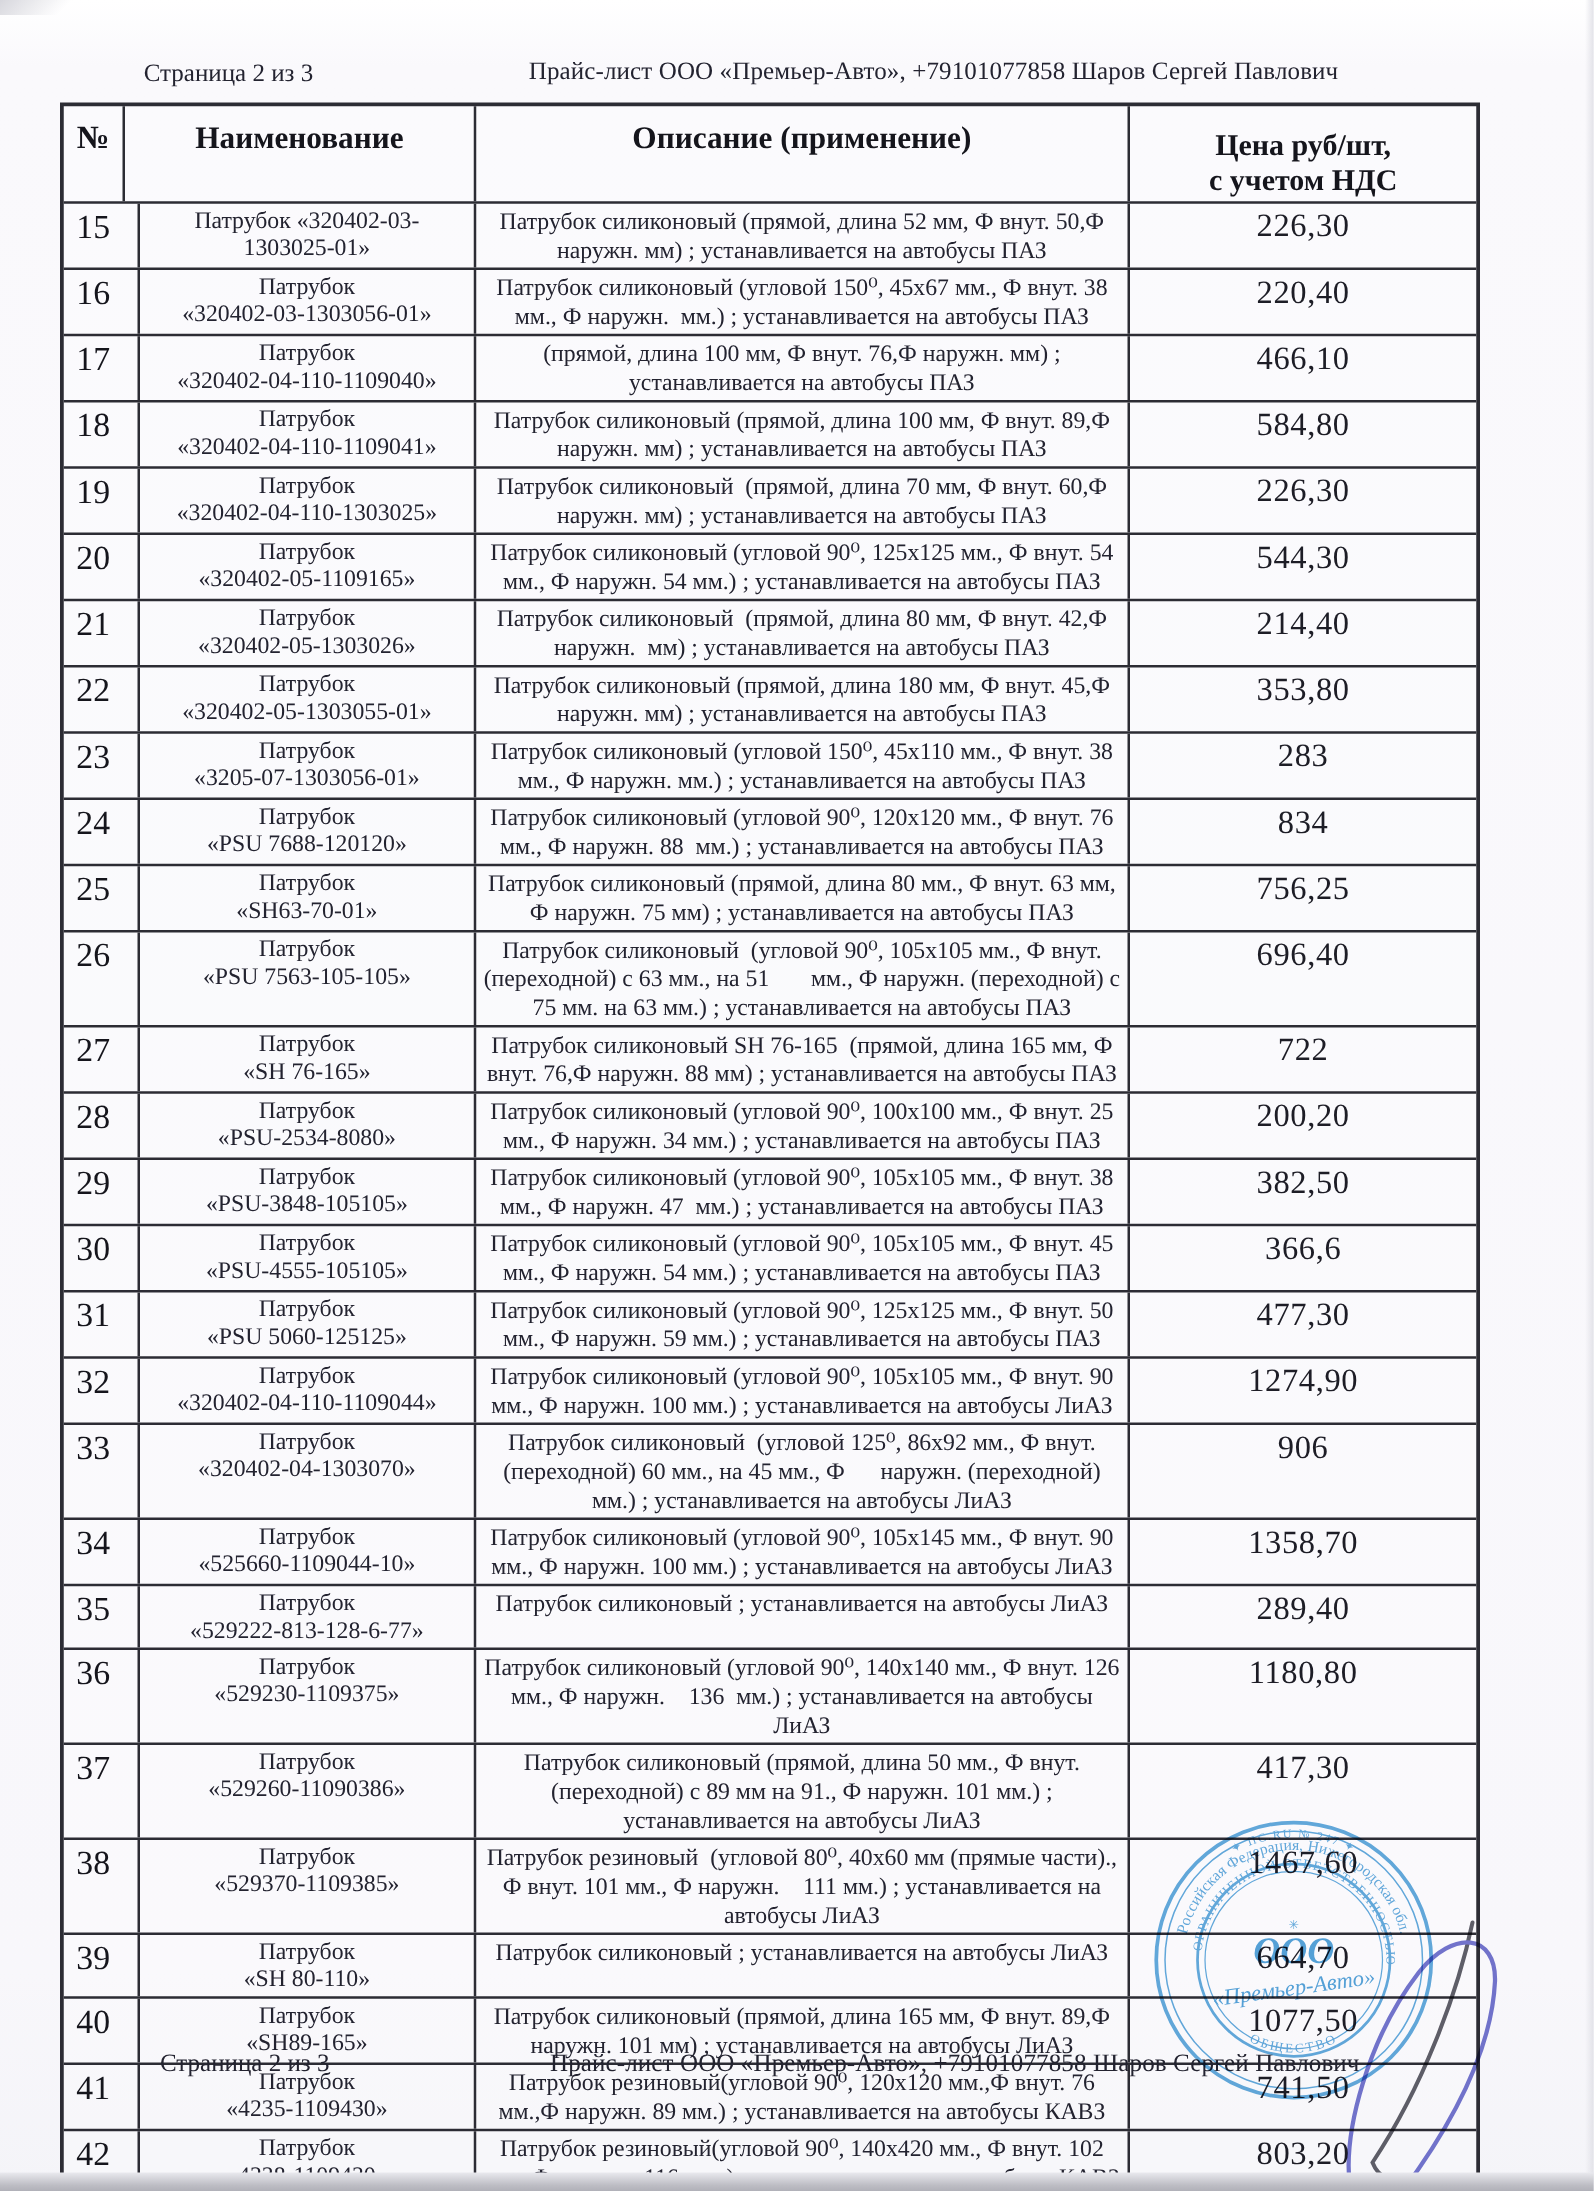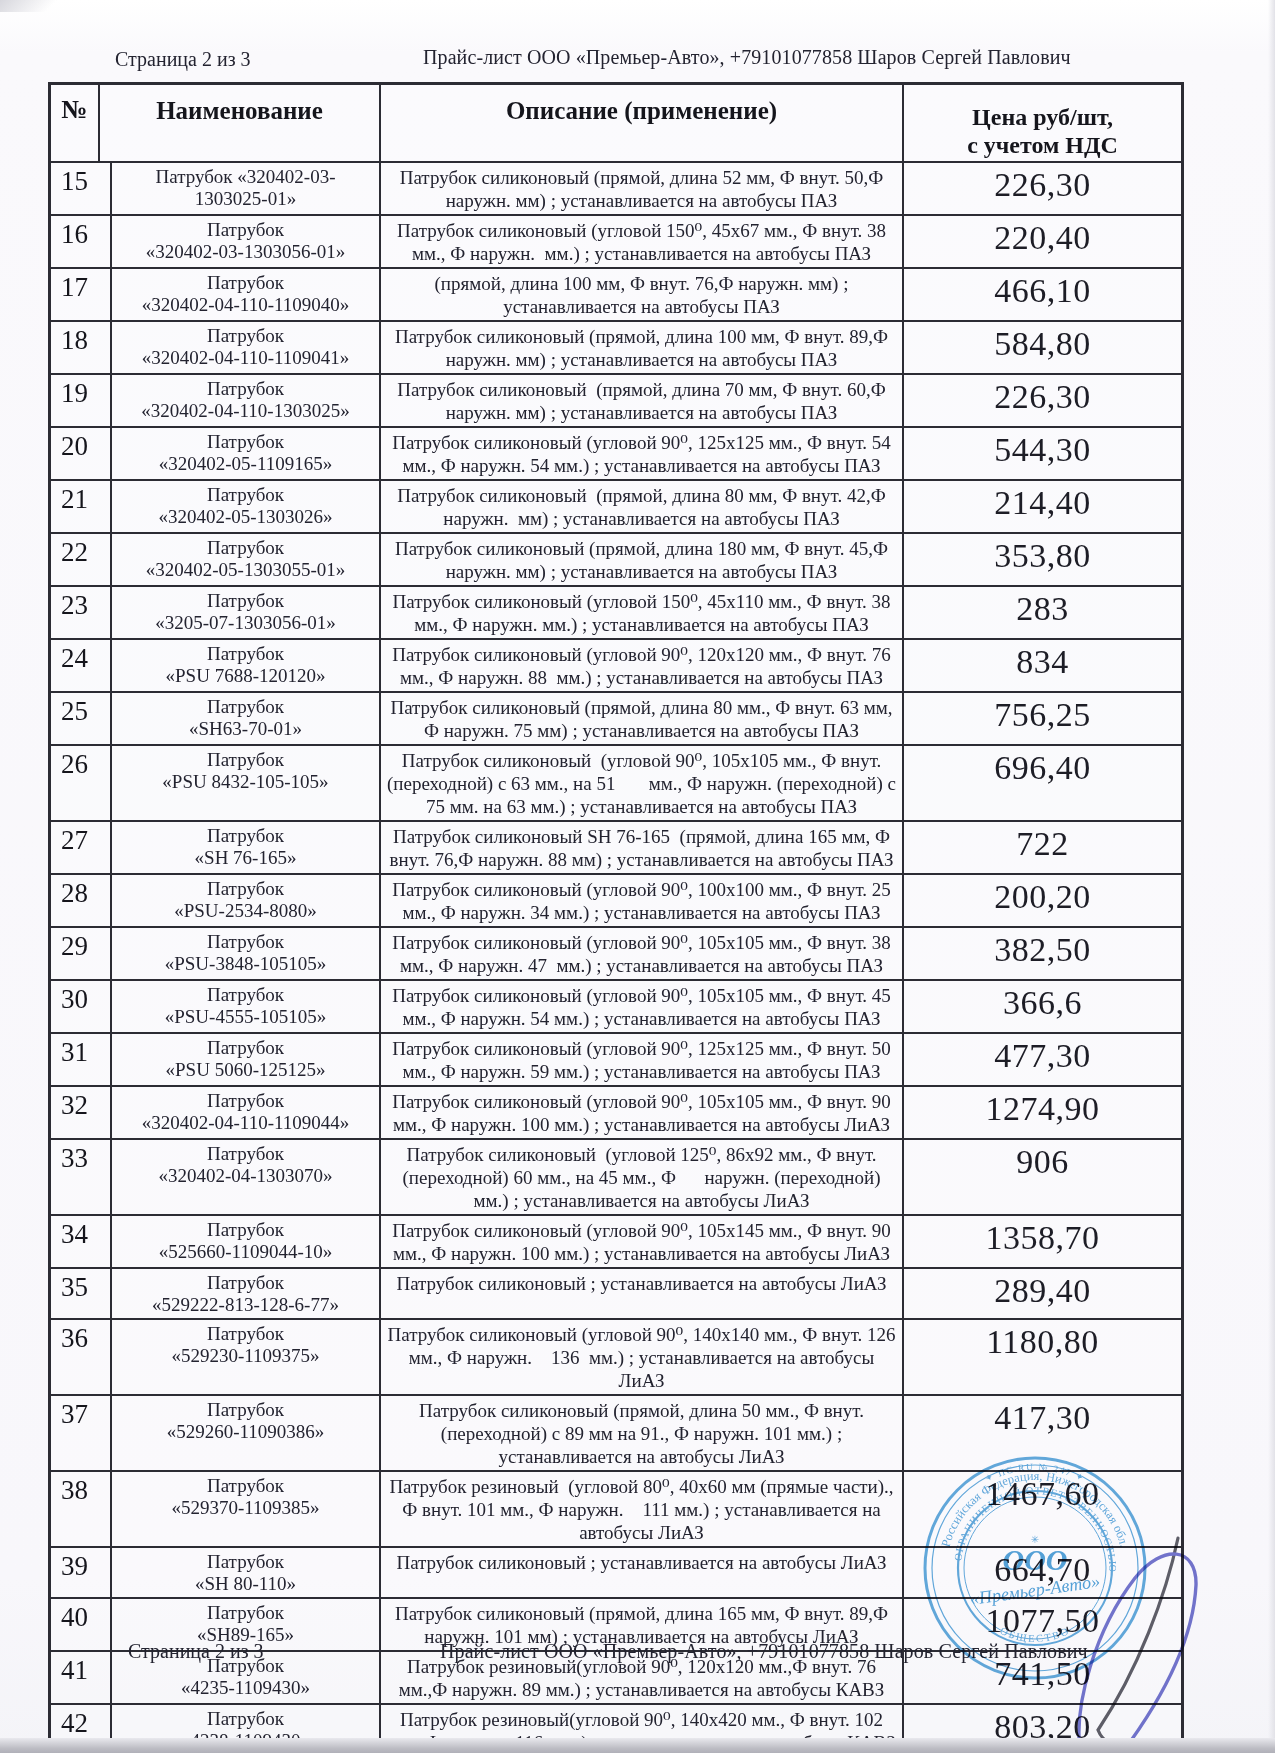--- a/index.html
+++ b/index.html
@@ -32,21 +32,21 @@
   .trow{display:grid;grid-template-columns:47px 281px 523px 1fr;min-height:47px;
     border-top:2px solid var(--line);box-sizing:border-box;}
   .trow.tall{min-height:72px;}
   .trow.thead{border-top:none;min-height:60px;}
   .cell{border-left:2px solid var(--line);box-sizing:border-box;text-align:center;
     padding:2px 5px 2px;overflow:hidden;}
   .c-num{border-left:none;font-weight:normal;font-size:27px;line-height:1.05;
     padding-top:4px;color:var(--ink-bold);}
   .c-name{font-size:19px;line-height:22px;padding-top:3px;margin-left:12px;}
   .c-desc{font-size:19px;line-height:23px;padding-top:3px;}
-  .c-price{font-size:34px;line-height:1.12;padding-top:3px;letter-spacing:.5px;color:#1d1d26;}
+  .c-price{font-size:26px;line-height:1.12;padding-top:3px;letter-spacing:.5px;color:#1d1d26;}
   .thead .cell{font-weight:bold;color:var(--ink-bold);}
   .th-num{border-left:none;font-size:26px;padding-top:10px;}
   .th-name{font-size:25px;padding-top:12px;}
   .th-desc{font-size:25px;padding-top:12px;}
   .th-price{font-size:24px;line-height:28px;padding-top:18px;}
 
   .stamp{position:absolute;left:915px;top:1448px;width:240px;height:240px;
     opacity:.88;mix-blend-mode:multiply;pointer-events:none;}
   .signature{position:absolute;left:1050px;top:1500px;width:190px;height:253px;
     opacity:.9;mix-blend-mode:multiply;pointer-events:none;}
@@ -164,21 +164,21 @@
           <div>Патрубок</div>
           <div>«SH63-70-01»</div>
         </div>
         <div class="cell c-desc">Патрубок силиконовый (прямой, длина 80 мм., Ф внут. 63 мм, Ф наружн. 75 мм) ; устанавливается на автобусы ПАЗ</div>
         <div class="cell c-price">756,25</div>
       </div>
       <div class="trow tall">
         <div class="cell c-num">26</div>
         <div class="cell c-name">
           <div>Патрубок</div>
-          <div>«PSU 8432-105-105»</div>
+          <div>«PSU 7563-105-105»</div>
         </div>
         <div class="cell c-desc">Патрубок силиконовый&nbsp; (угловой 90⁰, 105х105 мм., Ф внут. (переходной) с 63 мм., на 51&nbsp;&nbsp;&nbsp;&nbsp;&nbsp;&nbsp; мм., Ф наружн. (переходной) с 75 мм. на 63 мм.) ; устанавливается на автобусы ПАЗ</div>
         <div class="cell c-price">696,40</div>
       </div>
       <div class="trow">
         <div class="cell c-num">27</div>
         <div class="cell c-name">
           <div>Патрубок</div>
           <div>«SH 76-165»</div>
         </div>

